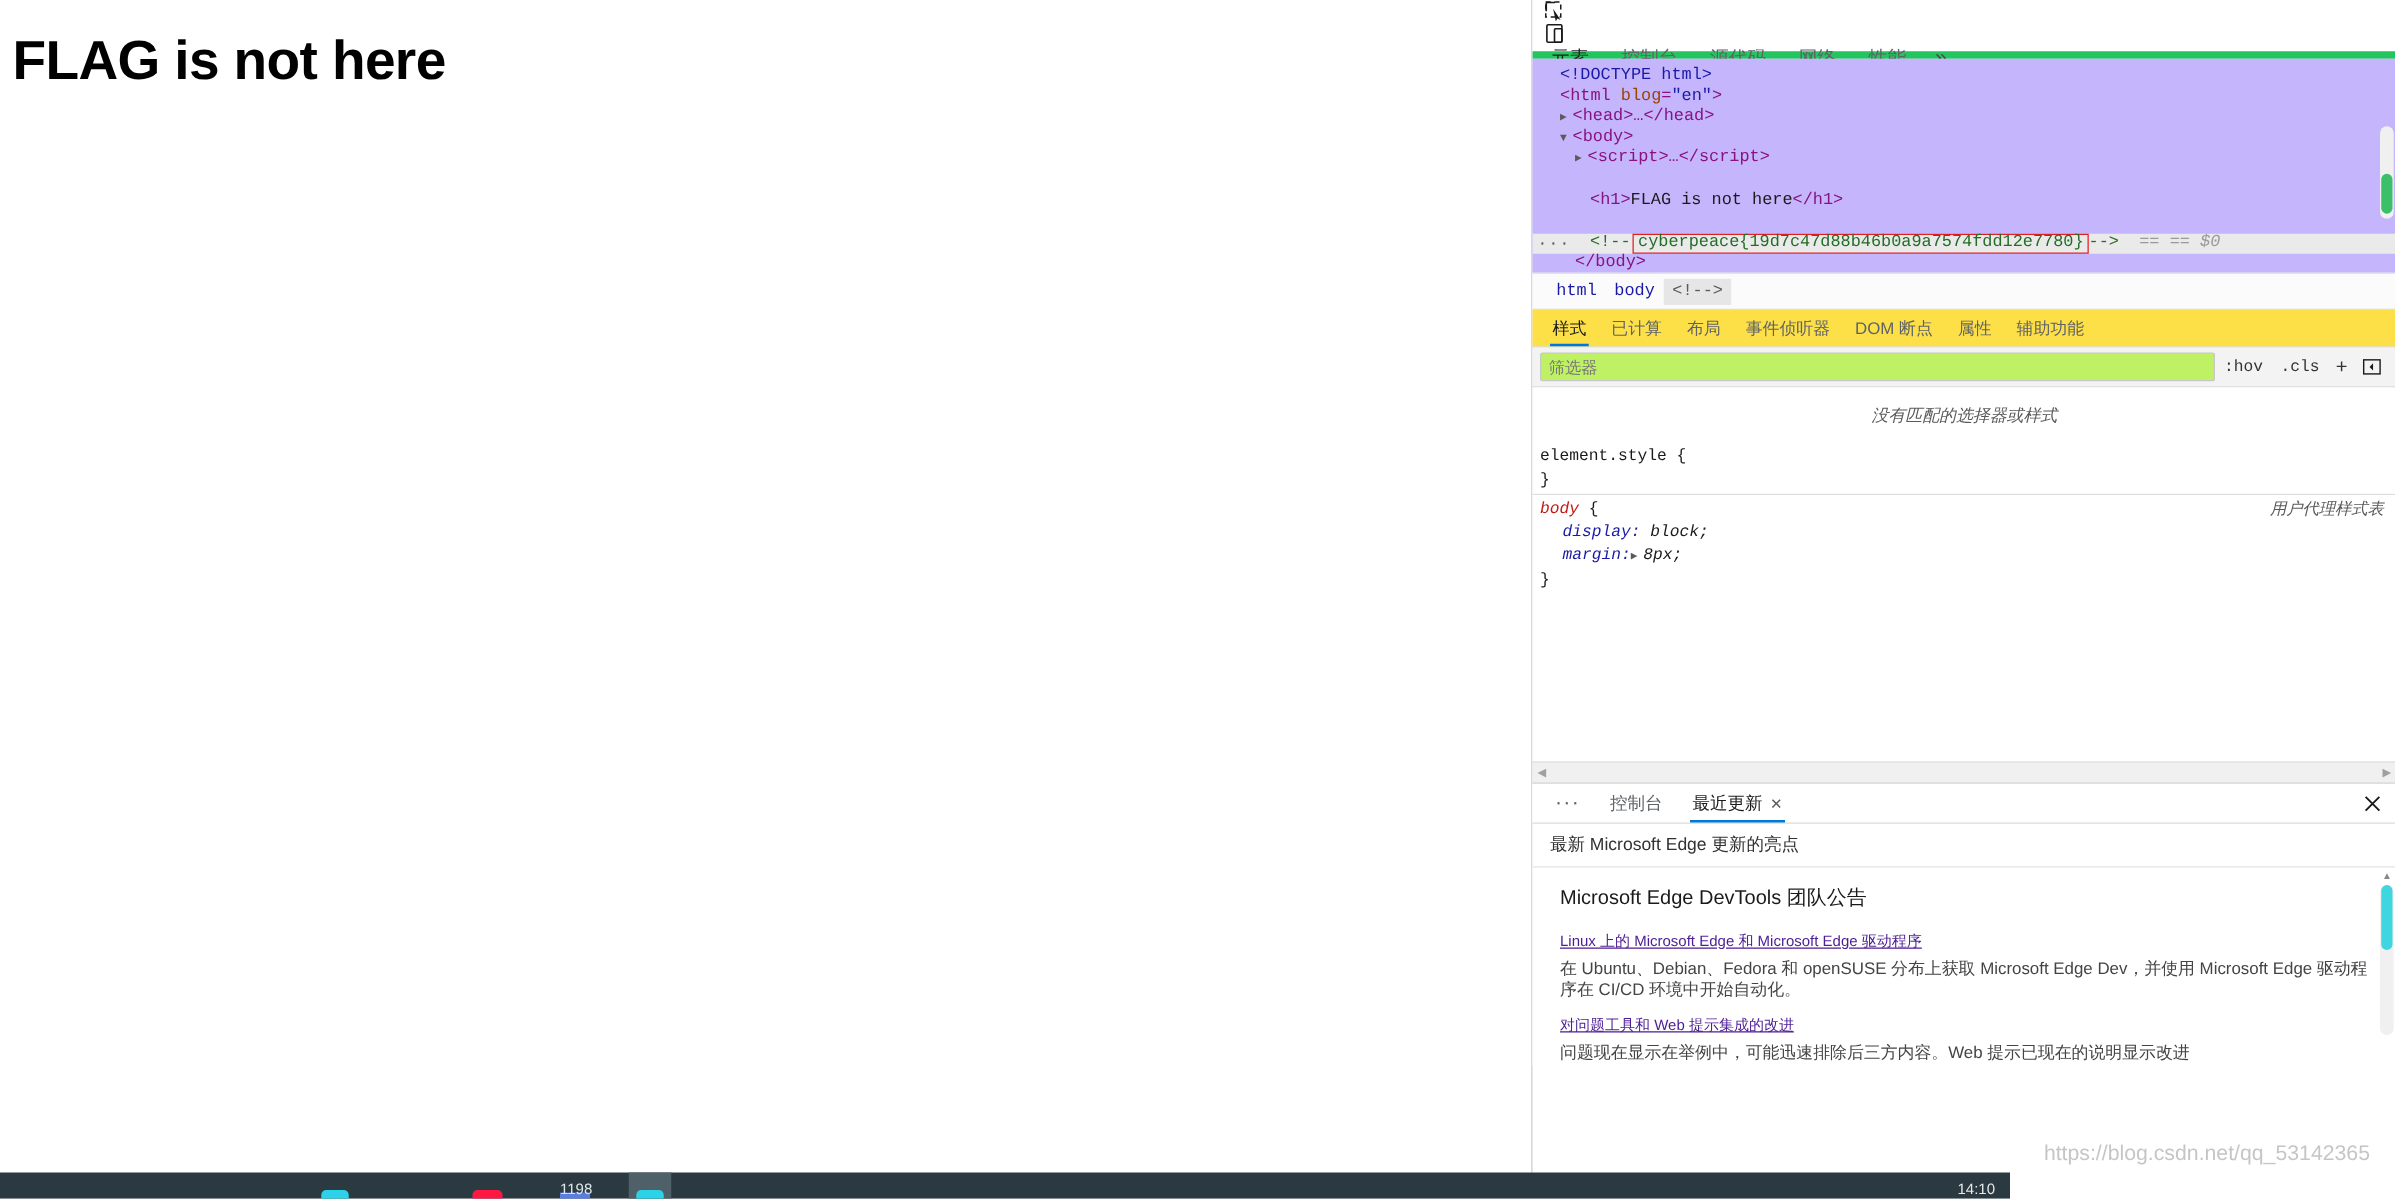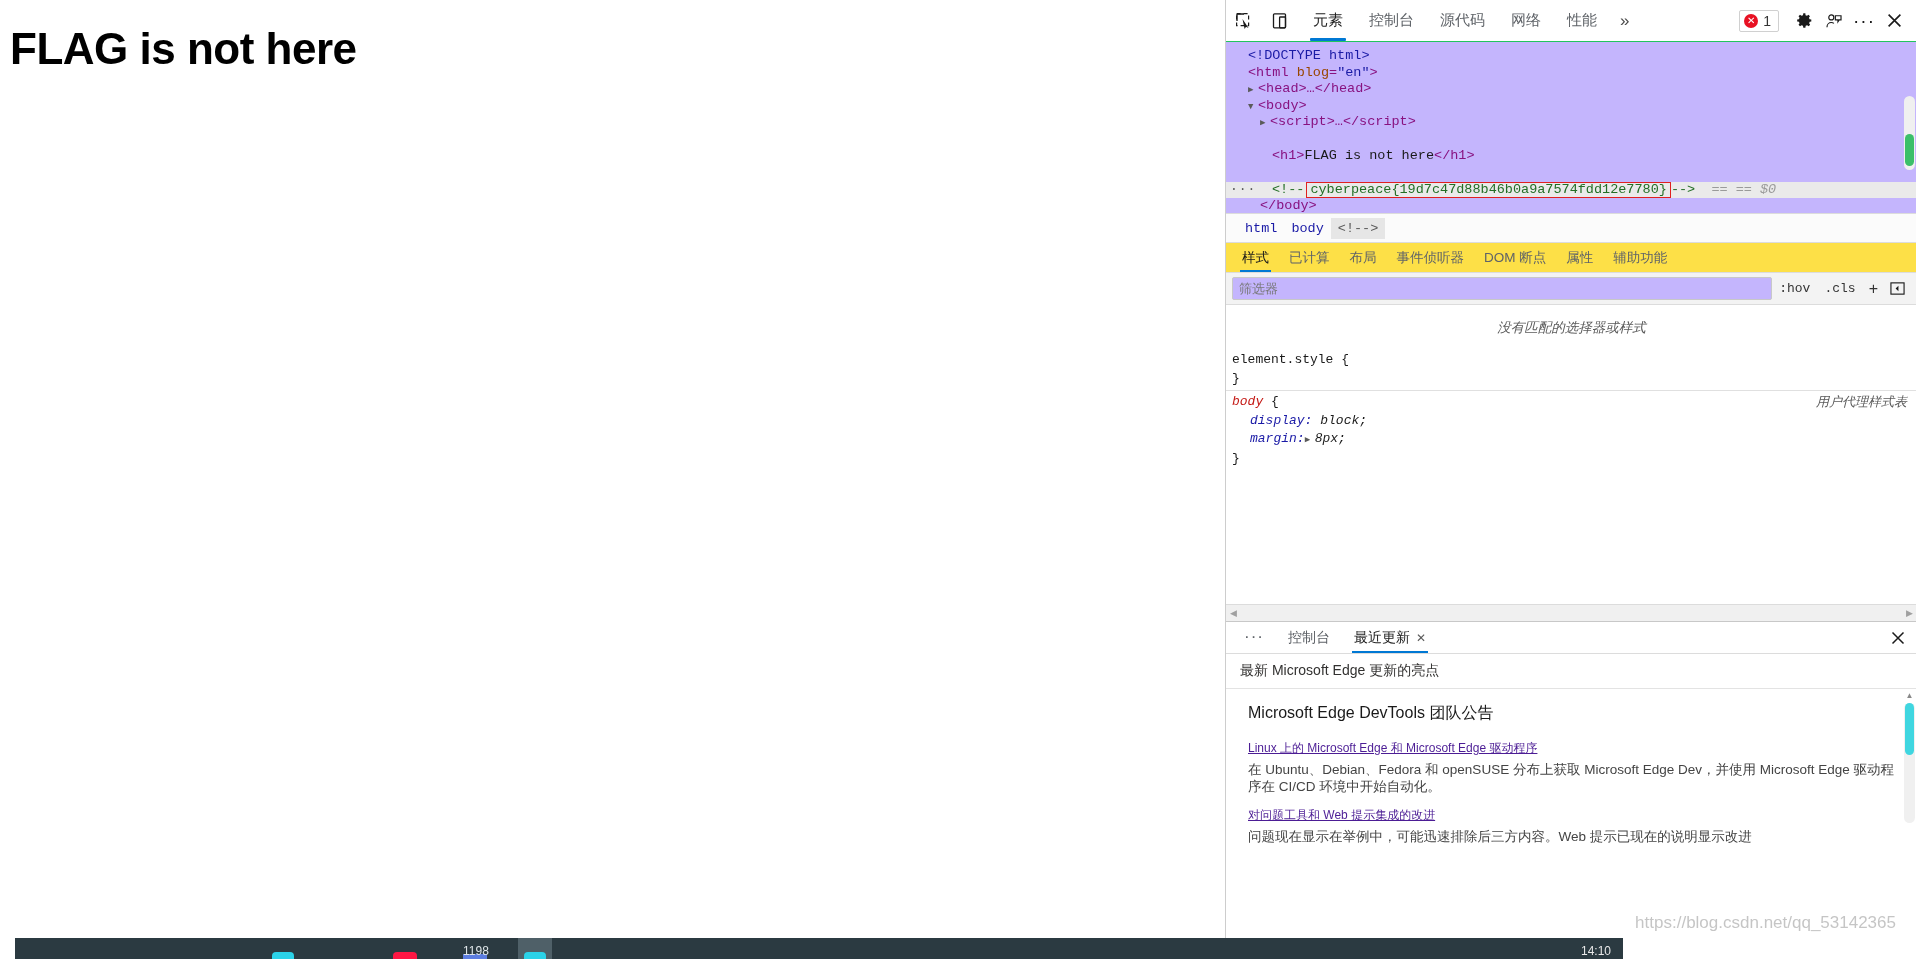--- a/index.html
+++ b/index.html
@@ -30,23 +30,23 @@
     position: absolute; left: 1225px; top: 0;
     width: 691px; height: 938px;
     background: #ffffff;
     border-left: 1px solid #cdcdcd;
     font-family: "Liberation Sans", sans-serif;
   }
 
   
   #dt-toolbar {
     position: relative; height: 41px;
-    border-bottom: 1px solid #22c55e;
+    border-bottom: 6px solid #22c55e;
     background: #ffffff;
-    display: flex; align-items: stretch;
+    display: flex; align-items: stretch; flex-direction: column;
   }
   .tb-iconbtn {
     width: 36px; display: flex; align-items: center; justify-content: center;
     cursor: pointer;
   }
   .tb-iconbtn svg { display: block; }
   #dt-tabs { display: flex; align-items: stretch; margin-left: 2px; }
   .dt-tab {
     padding: 0 13px; display: flex; align-items: center;
     font-size: 15px; color: #5f6368; cursor: pointer;
@@ -141,21 +141,21 @@
     content: ""; position: absolute; left: 8px; right: 8px; bottom: 0;
     height: 2px; background: #0078d4;
   }
 
   
   #filter-bar {
     height: 31px; display: flex; align-items: center;
     background: #f3f3f3; border-bottom: 1px solid #dcdcdc; padding: 0 6px;
   }
   #filter-input {
-    flex: 1; height: 21px; border: 1px solid #c8c8c8; background: #c4b5fd;
+    flex: 1; height: 21px; border: 1px solid #c8c8c8; background: #bef264;
     border-radius: 2px; font-size: 13px; padding: 0 6px; color: #333;
     font-family: "Liberation Sans", sans-serif; outline: none;
   }
   #filter-input::placeholder { color: #777; }
   .fb-btn {
     font-family: "Liberation Mono", monospace; font-size: 13px;
     color: #333; padding: 0 7px; cursor: pointer; white-space: nowrap;
   }
   .fb-icon { padding: 0 6px; cursor: pointer; color: #333; font-size: 16px;
              display:flex; align-items:center; }
@@ -236,21 +236,21 @@
   .vsb .thumb {
     position: absolute; left: 1px; width: 9px; border-radius: 5px;
   }
   .sb-arrow {
     position: absolute; right: 2px; width: 11px; text-align: center;
     color: #888; font-size: 8px;
   }
 
   
   #taskbar {
-    position: absolute; left: 15px; bottom: 0; width: 1608px; height: 21px;
+    position: absolute; left: 0; bottom: 0; width: 1608px; height: 21px;
     background: #2b3a41;
   }
   .tb-app {
     position: absolute; bottom: 0; width: 34px; height: 21px;
   }
   .tb-app.active { background: #4f6068; }
   .tb-glyph {
     position: absolute; left: 50%; transform: translateX(-50%);
     bottom: 0;
   }

